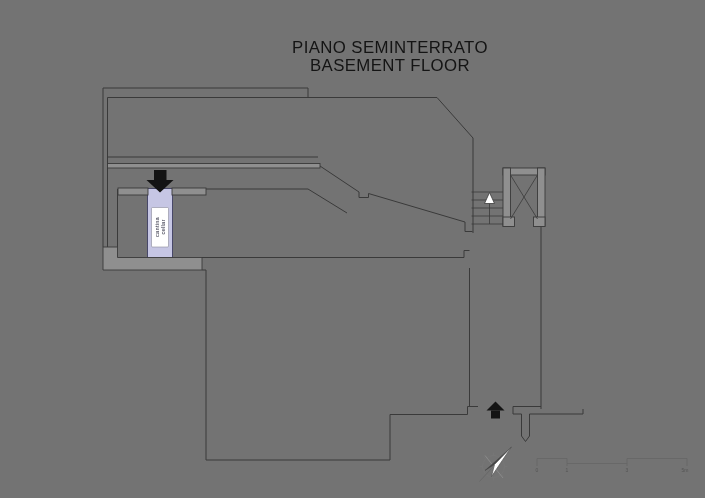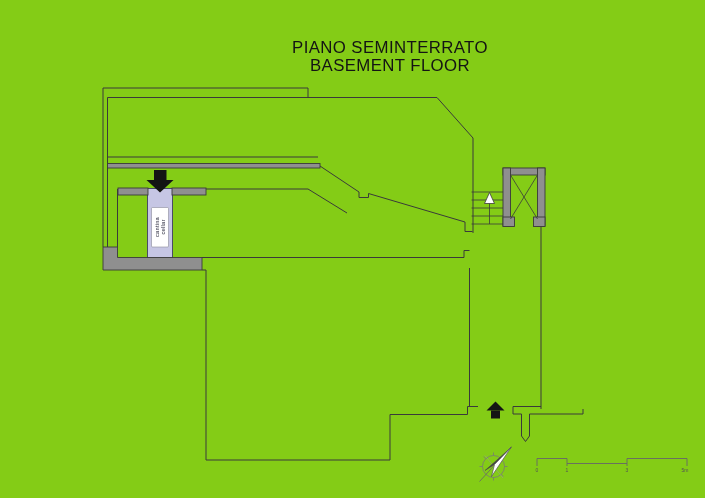--- a/index.html
+++ b/index.html
@@ -1,17 +1,17 @@
 <!DOCTYPE html>
 <html style="--wall-gray: #8f8f8f; --cellar-fill: #c6c6e4; --line: #3a3a3a; --ink: #141414; --scale-gray: #666666;"><head>
 <meta charset="utf-8">
 <style>
   html,body{margin:0;padding:0;background:#fff;}
   .stage{
-    position:relative;width:705px;height:498px;background:#84cc16;overflow:hidden;
+    position:relative;width:705px;height:498px;background:#737373;overflow:hidden;
     font-family:"Liberation Sans", sans-serif;
   }
   svg{display:block;}
   .wall{fill:var(--wall-gray,#8f8f8f);stroke:#3a3a3a;stroke-width:0.9;}
   .ln{fill:none;stroke:var(--line,#3a3a3a);stroke-width:1;stroke-linecap:butt;stroke-linejoin:miter;}
   .ln-thin{fill:none;stroke:var(--line,#3a3a3a);stroke-width:0.8;}
   .blk{fill:var(--ink,#141414);stroke:none;}
   .cellar-box{fill:var(--cellar-fill,#c6c6e4);stroke:#3f3f63;stroke-width:0.9;}
   .gray-ln{fill:none;stroke:var(--scale-gray,#666666);stroke-width:0.9;}
   .compass-ln{fill:none;stroke:#777;stroke-width:0.8;}

